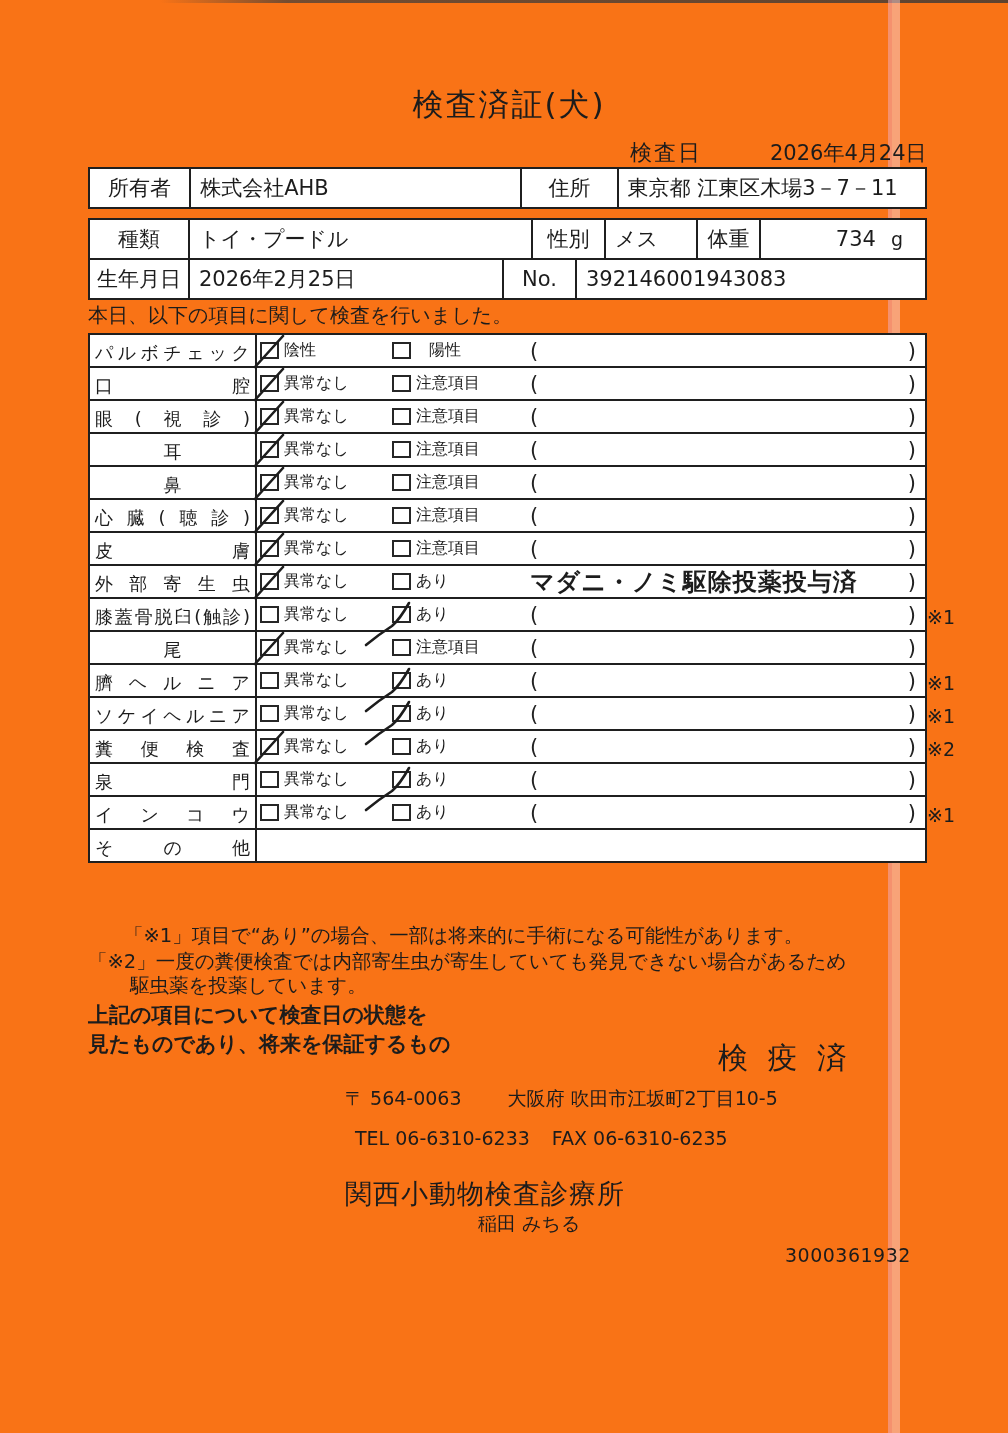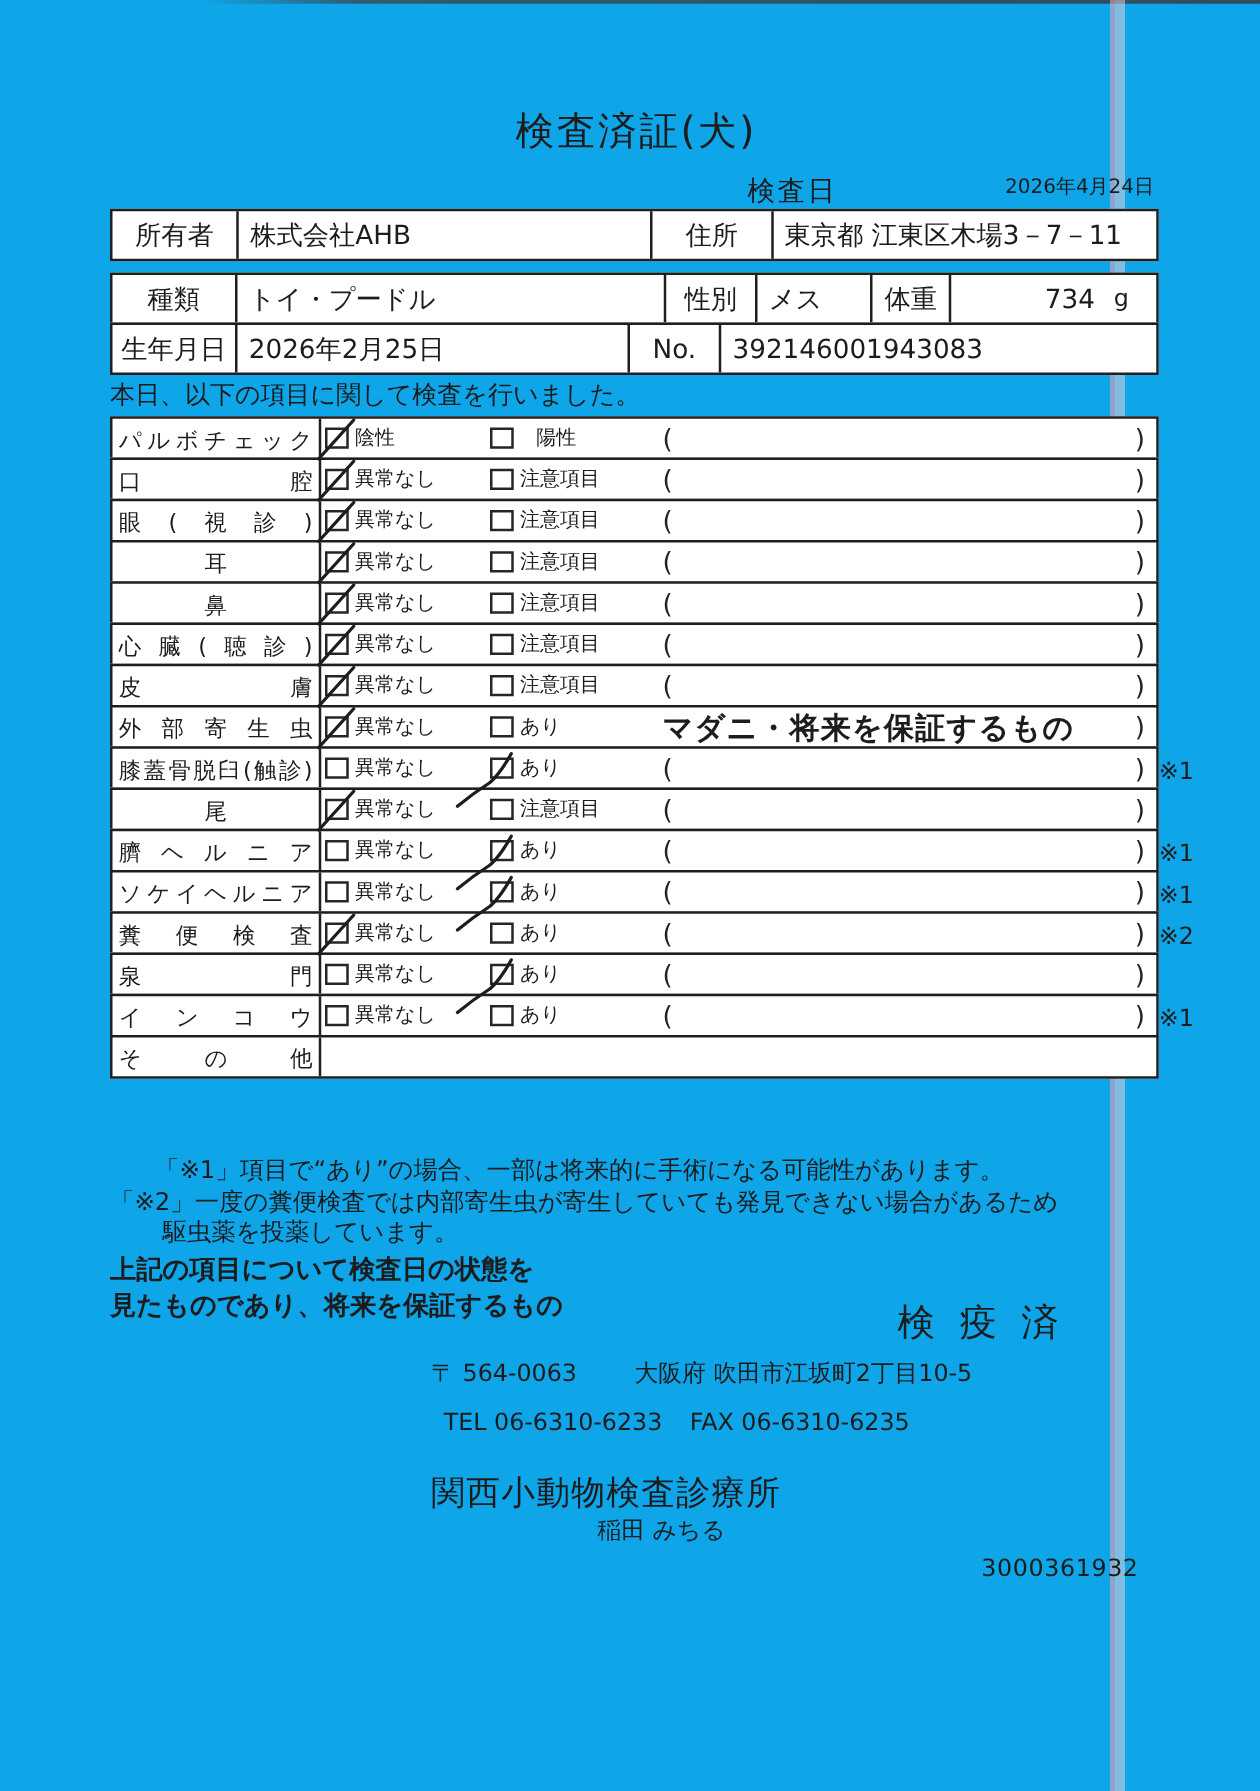--- a/index.html
+++ b/index.html
@@ -1,32 +1,32 @@
 <!DOCTYPE html>
 <html lang="ja"><head>
 <meta charset="utf-8">
 <style>
   html,body{margin:0;padding:0;background:#e8e8e8;}
   .page{
     position:relative; width:1008px; height:1433px;
-    background:#0ea5e9; overflow:hidden;
+    background:#f97316; overflow:hidden;
     font-family:"DejaVu Sans", sans-serif;
     color:#1c1c1c;
   }
   
   .scan-top{position:absolute;top:0;left:160px;right:0;height:3px;
     background:linear-gradient(90deg, rgba(70,70,70,0), rgba(60,60,60,.7) 15%, rgba(55,55,55,.8));}
   .scan-pink-a{position:absolute;top:0;bottom:0;left:888px;width:4px;background:#f2a9b8;opacity:.55;}
   .scan-pink-b{position:absolute;top:0;bottom:0;left:892px;width:8px;background:#f8d3da;opacity:.5;}
 
   
   .doc-title{position:absolute;top:84px;left:0;width:100%;text-align:center;
     font-size:31px;letter-spacing:2px;padding-left:10px;box-sizing:border-box;font-weight:500;}
-  .exam-date-label{position:absolute;left:598px;top:138px;font-size:22px;letter-spacing:2px;}
-  .exam-date-value{position:absolute;left:804px;top:139px;font-size:16px;}
+  .exam-date-label{position:absolute;left:630px;top:138px;font-size:22px;letter-spacing:2px;}
+  .exam-date-value{position:absolute;left:770px;top:139px;font-size:21px;}
 
   
   .tbl{position:absolute;left:88px;width:839px;display:flex;flex-direction:column;}
   .tbl1{top:167px;}
   .tbl2{top:218px;}
   .trow{display:flex;border:2px solid #1f1f1f;margin-top:-2px;height:42px;box-sizing:border-box;background:#fff;}
   .trow:first-child{margin-top:0;}
   .tc{border-right:2px solid #1f1f1f;box-sizing:border-box;display:flex;align-items:center;
     padding:0 9px;font-size:21px;white-space:nowrap;overflow:hidden;}
   .tc.center{justify-content:center;padding:0 2px;}
@@ -263,21 +263,21 @@
               <svg class="chk chk-slash" viewBox="0 0 40 40">
                 <path d="M5 34 L33 3"></path>
               </svg>
             </span>
             <span class="cb-label">異常なし</span>
           </span>
           <span class="cb-group" style="width: 138px;">
             <span class="cbox"></span>
             <span class="cb-label">あり</span>
           </span>
-          <span class="paren-text">マダニ・将来を保証するもの</span>
+          <span class="paren-text">マダニ・ノミ駆除投薬投与済</span>
           <span class="paren paren-close">)</span>
         </div>
       </div>
       <div class="exam-row">
         <div class="row-label">膝蓋骨脱臼(触診)</div>
         <div class="row-content">
           <span class="cb-group" style="width: 132px;">
             <span class="cbox"></span>
             <span class="cb-label">異常なし</span>
           </span>

